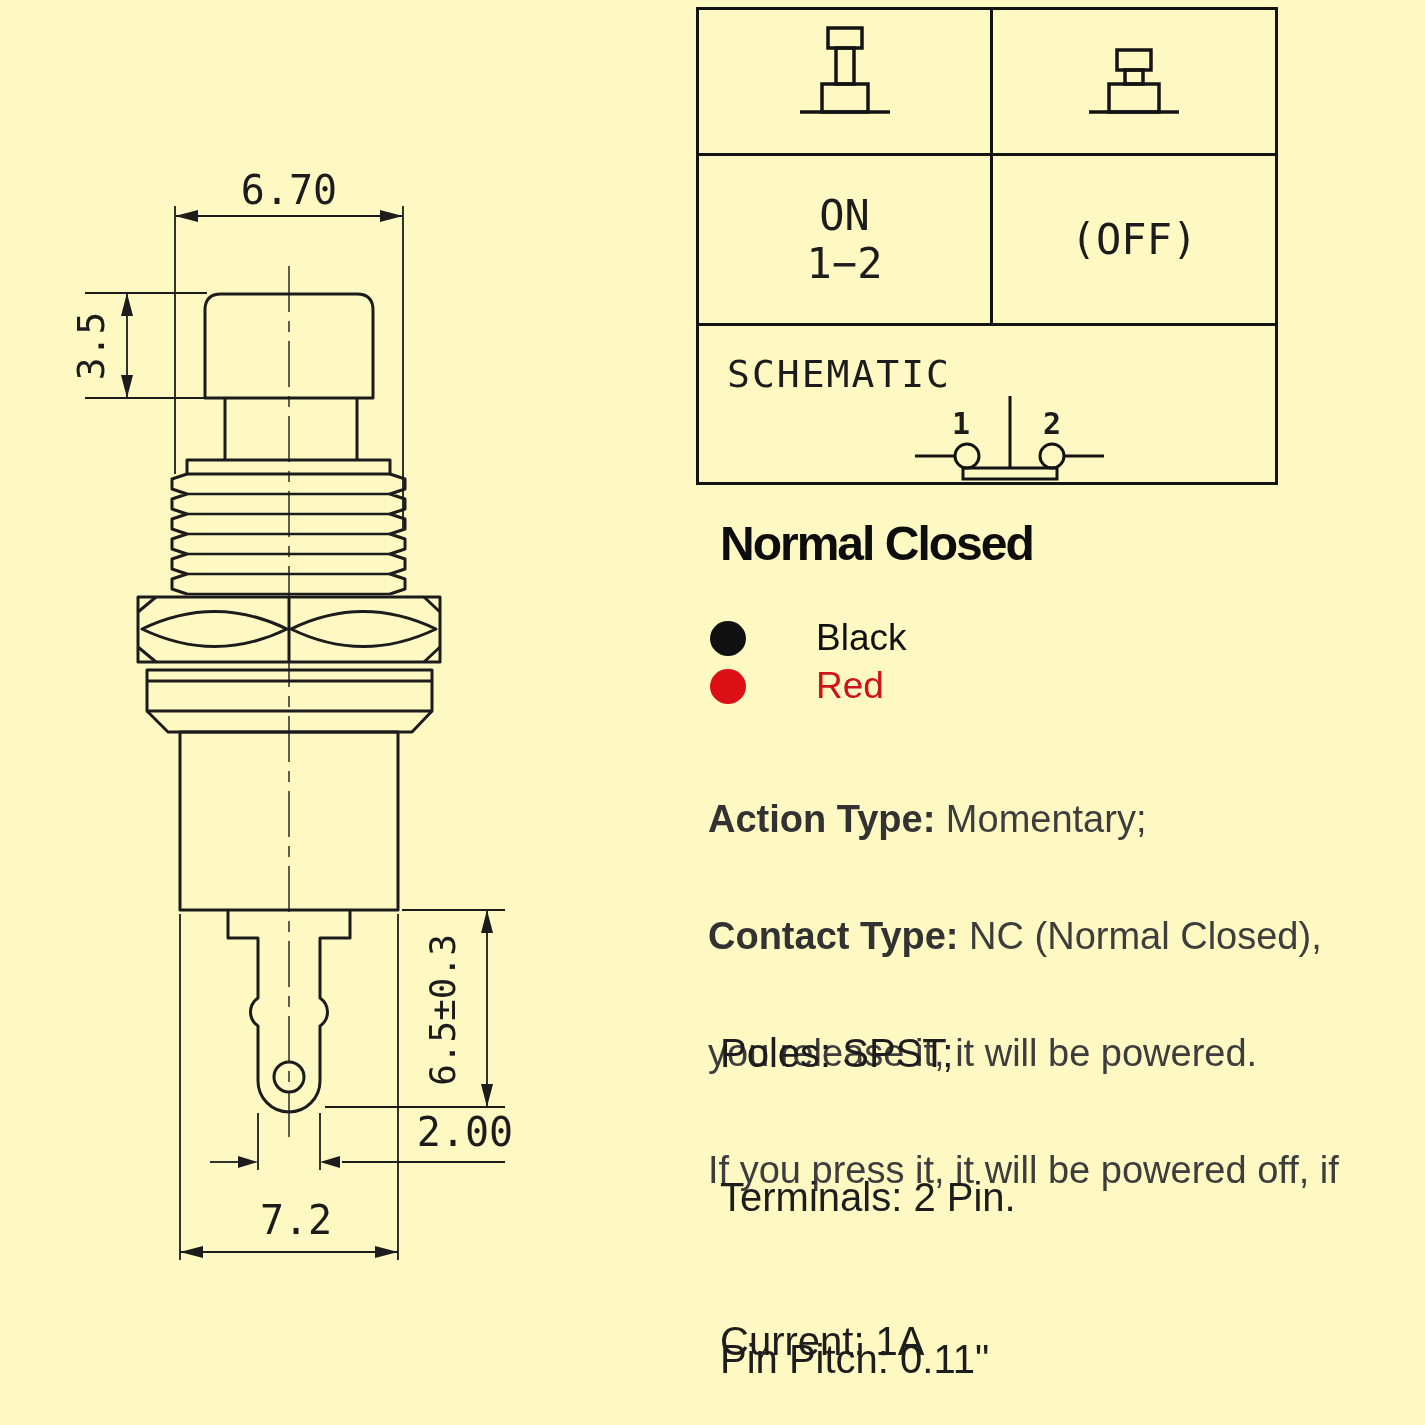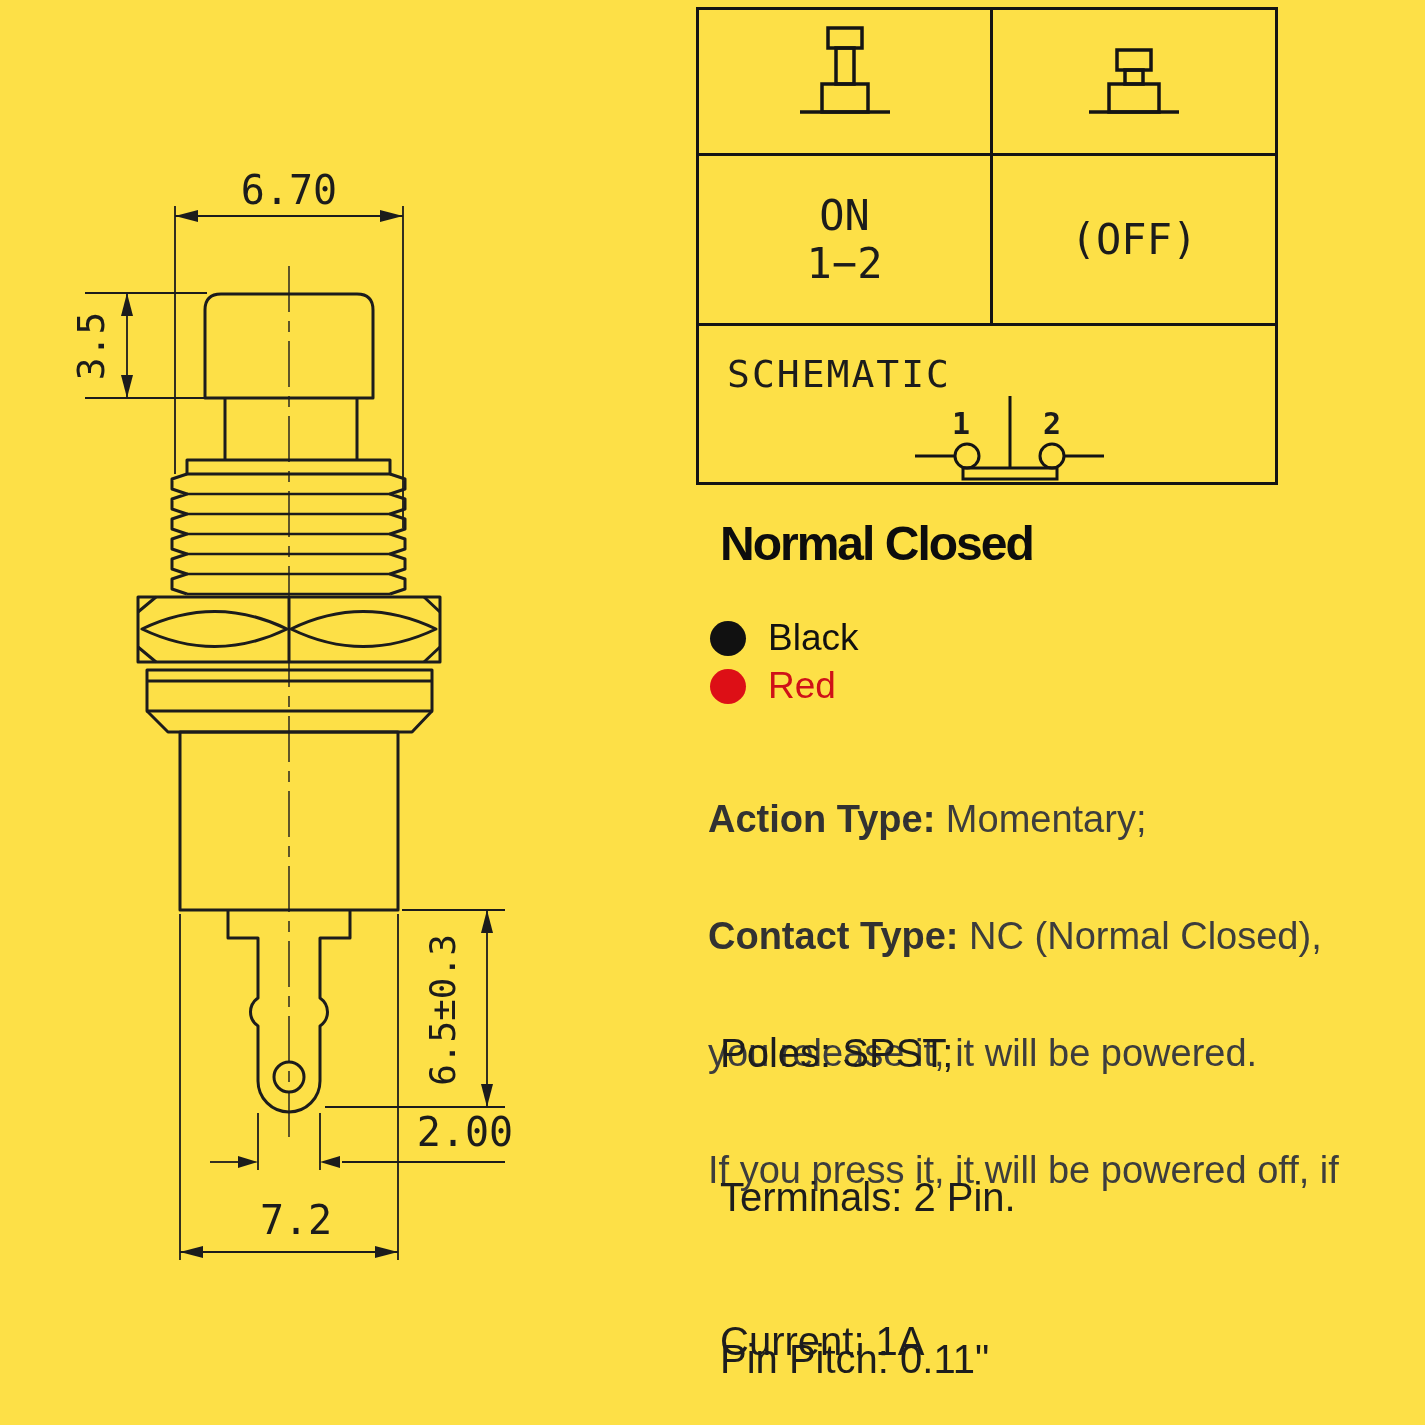--- a/index.html
+++ b/index.html
@@ -1,17 +1,17 @@
 <!DOCTYPE html>
 <html><head>
 <meta charset="utf-8">
 <style>
   html,body { margin:0; padding:0; background:#ffffff; }
   .page {
-    position:relative; width:1425px; height:1425px; background:#fde047;
+    position:relative; width:1425px; height:1425px; background:#fef9c3;
     font-family:"Liberation Sans", sans-serif; color:#1c1c1c; overflow:hidden;
   }
   
   .drawing-svg { position:absolute; left:0; top:148px; width:690px; height:1277px; }
   .drawing-svg text { font-family:"DejaVu Sans Mono", monospace; fill:#1c1c1c; }
 
   
   .state-table {
     position:absolute; left:696px; top:7px; width:582px; height:478px;
     border:3px solid #141414; box-sizing:border-box; display:flex; flex-direction:column;
@@ -28,21 +28,21 @@
   .schem-label { position:absolute; left:28px; top:26px; font-size:38px; letter-spacing:2px; color:#1c1c1c;text-align:center; }
   .schem-svg { position:absolute; left:198px; top:66px; width:230px; height:100px; }
   .schem-svg text { font-family:"DejaVu Sans Mono", monospace; font-weight:bold; fill:#1c1c1c; }
 
   
   .title {
     position:absolute; left:720px; top:516px; width:700px;
     font-size:48px; font-weight:bold; letter-spacing:-2px; color:#0d0d0d; white-space:nowrap;
   }
   .legend { position:absolute; left:710px; top:614px; }
-  .legend-row { display:flex; align-items:center; height:48px; }
+  .legend-row { display:flex; align-items:center; height:48px;gap:48px; }
   .legend-dot { width:36px; height:35px; border-radius:50%; margin-right:22px; }
   .legend-label { font-size:37px; }
   .legend-row.black .legend-label { color:#111111; }
   .legend-row.red   .legend-label { color:#cf1118; }
 
   .desc {
     position:absolute; left:708px; top:722px; width:700px;
     font-size:38px; line-height:39px; color:#3d3d3d; white-space:pre-wrap;
   }
   .desc b { color:#323232; }

